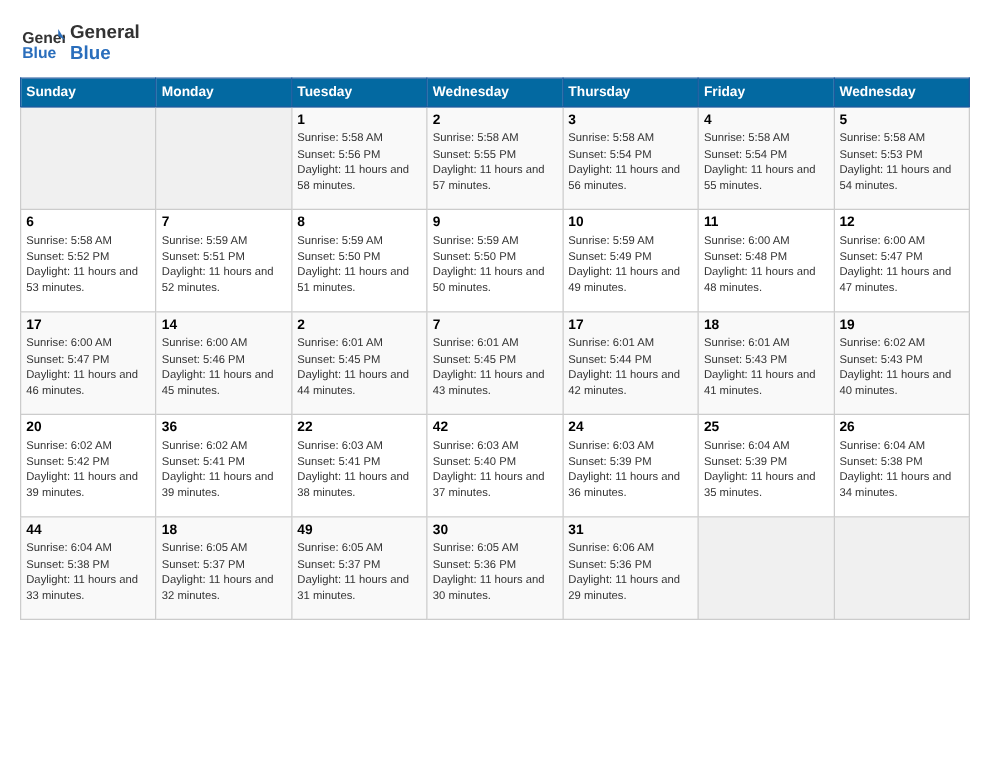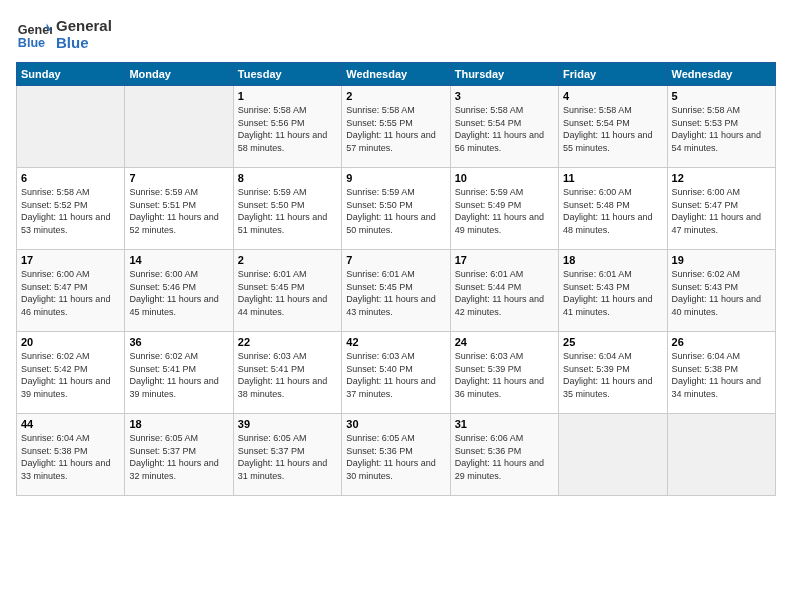--- a/index.html
+++ b/index.html
@@ -224,21 +224,21 @@
       <tr>
         <td>
           <span class="day-num">44</span>
           <div class="day-info">Sunrise: 6:04 AM<br>Sunset: 5:38 PM<br>Daylight: 11 hours and 33 minutes.</div>
         </td>
         <td>
           <span class="day-num">18</span>
           <div class="day-info">Sunrise: 6:05 AM<br>Sunset: 5:37 PM<br>Daylight: 11 hours and 32 minutes.</div>
         </td>
         <td>
-          <span class="day-num">39</span>
+          <span class="day-num">49</span>
           <div class="day-info">Sunrise: 6:05 AM<br>Sunset: 5:37 PM<br>Daylight: 11 hours and 31 minutes.</div>
         </td>
         <td>
           <span class="day-num">30</span>
           <div class="day-info">Sunrise: 6:05 AM<br>Sunset: 5:36 PM<br>Daylight: 11 hours and 30 minutes.</div>
         </td>
         <td>
           <span class="day-num">31</span>
           <div class="day-info">Sunrise: 6:06 AM<br>Sunset: 5:36 PM<br>Daylight: 11 hours and 29 minutes.</div>
         </td>

